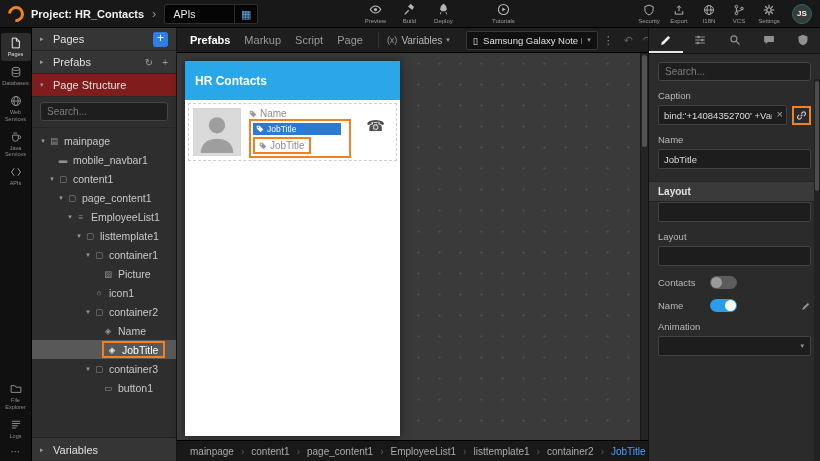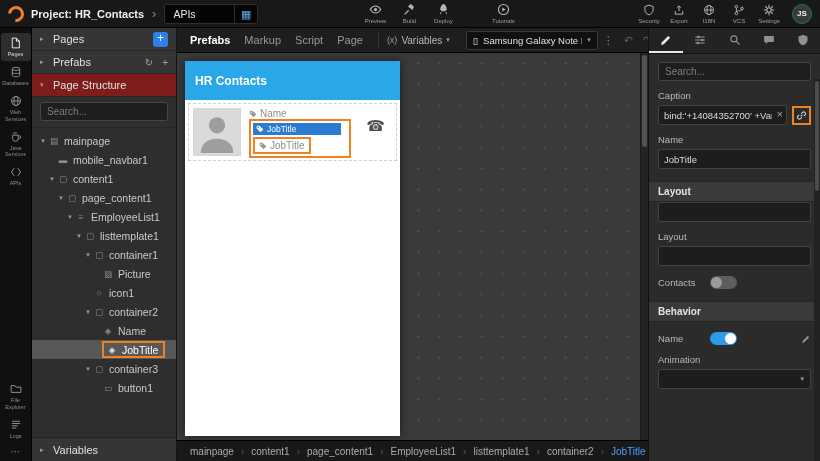--- a/index.html
+++ b/index.html
@@ -510,21 +510,20 @@
 
         <div class="fld-label">Layout</div>
         <input class="fld-input" style="">
 
 
         <div class="toggle-row">
           <span class="tg-lbl">Contacts</span>
           <span class="toggle off"></span>
         </div>
 
-        <div class="sec-hdr">Behavior</div>
 
         <div class="toggle-row">
           <span class="tg-lbl">Name</span>
           <span class="toggle on"></span>
           <span class="row-edit">
             <svg width="10" height="10" viewBox="0 0 16 16">
                 <path fill="#9a9a9a" d="M2 14l.8-3 8-8 2.2 2.2-8 8z"></path>
               </svg>
           </span>
         </div>

